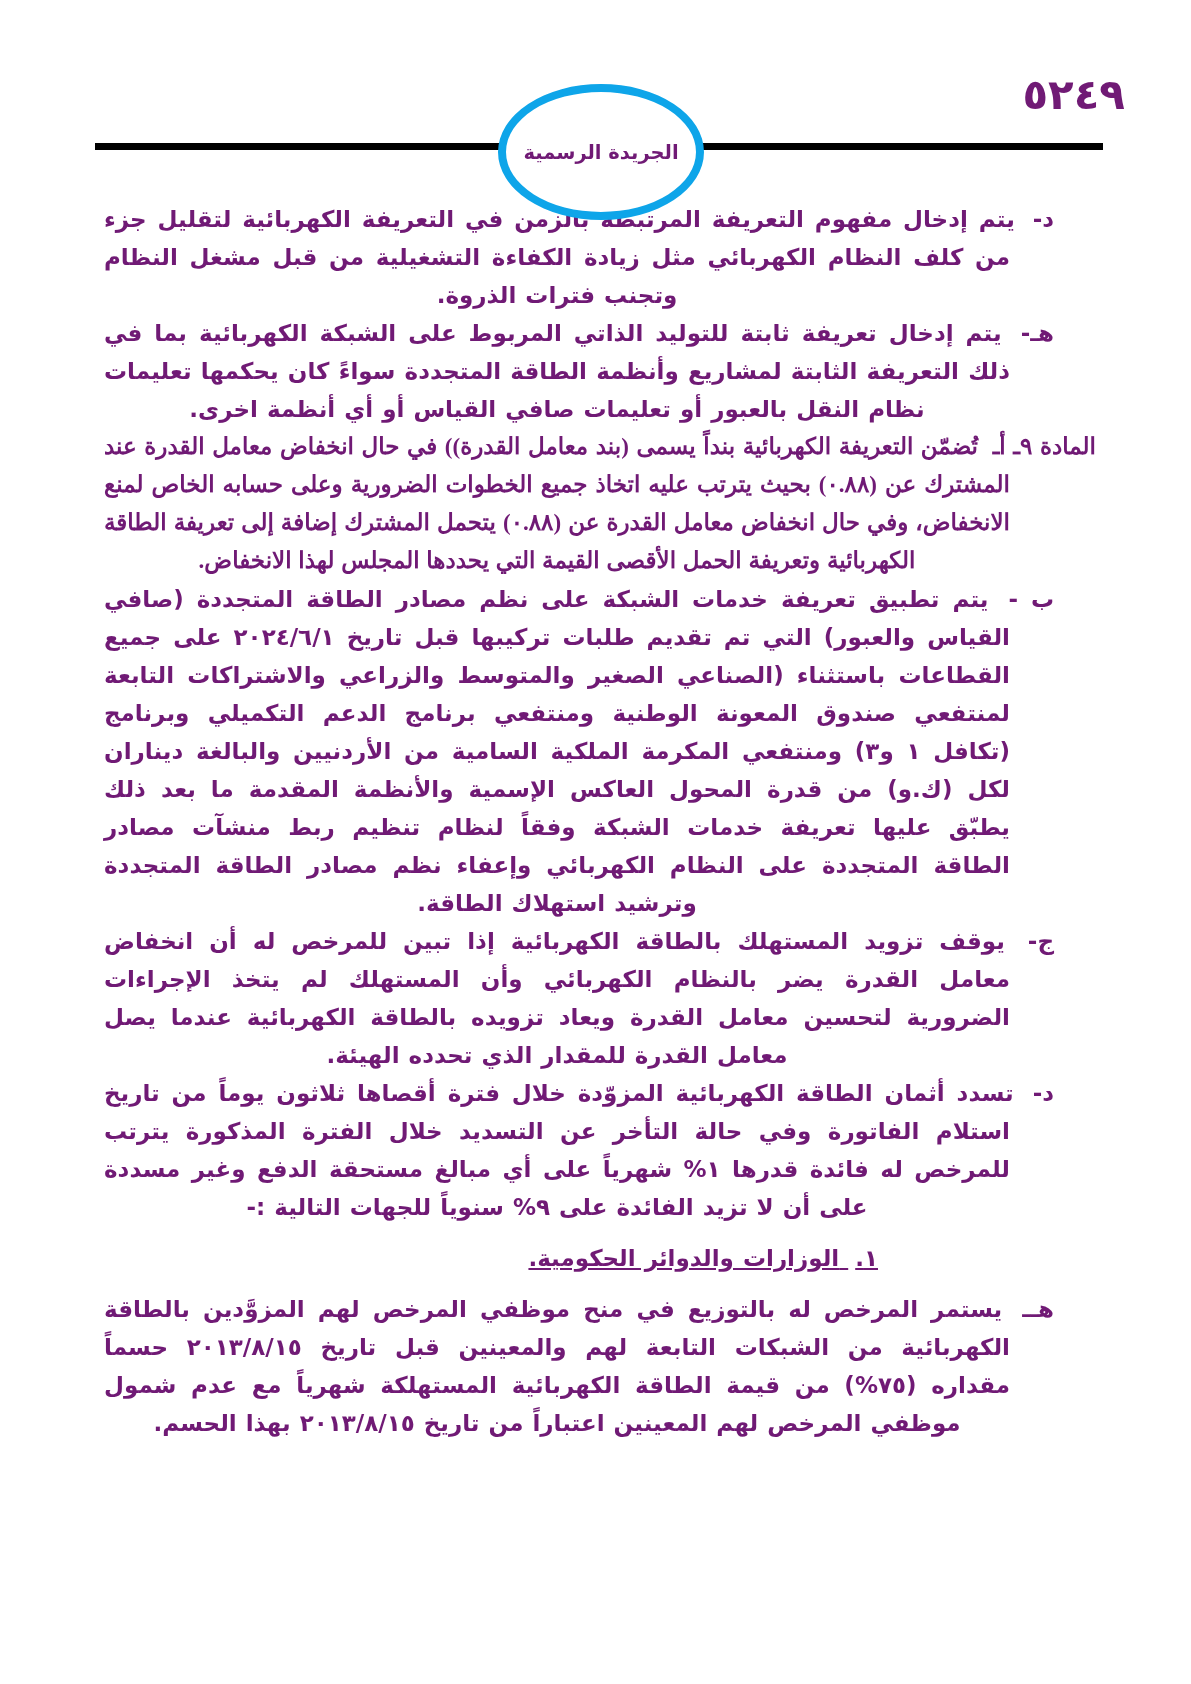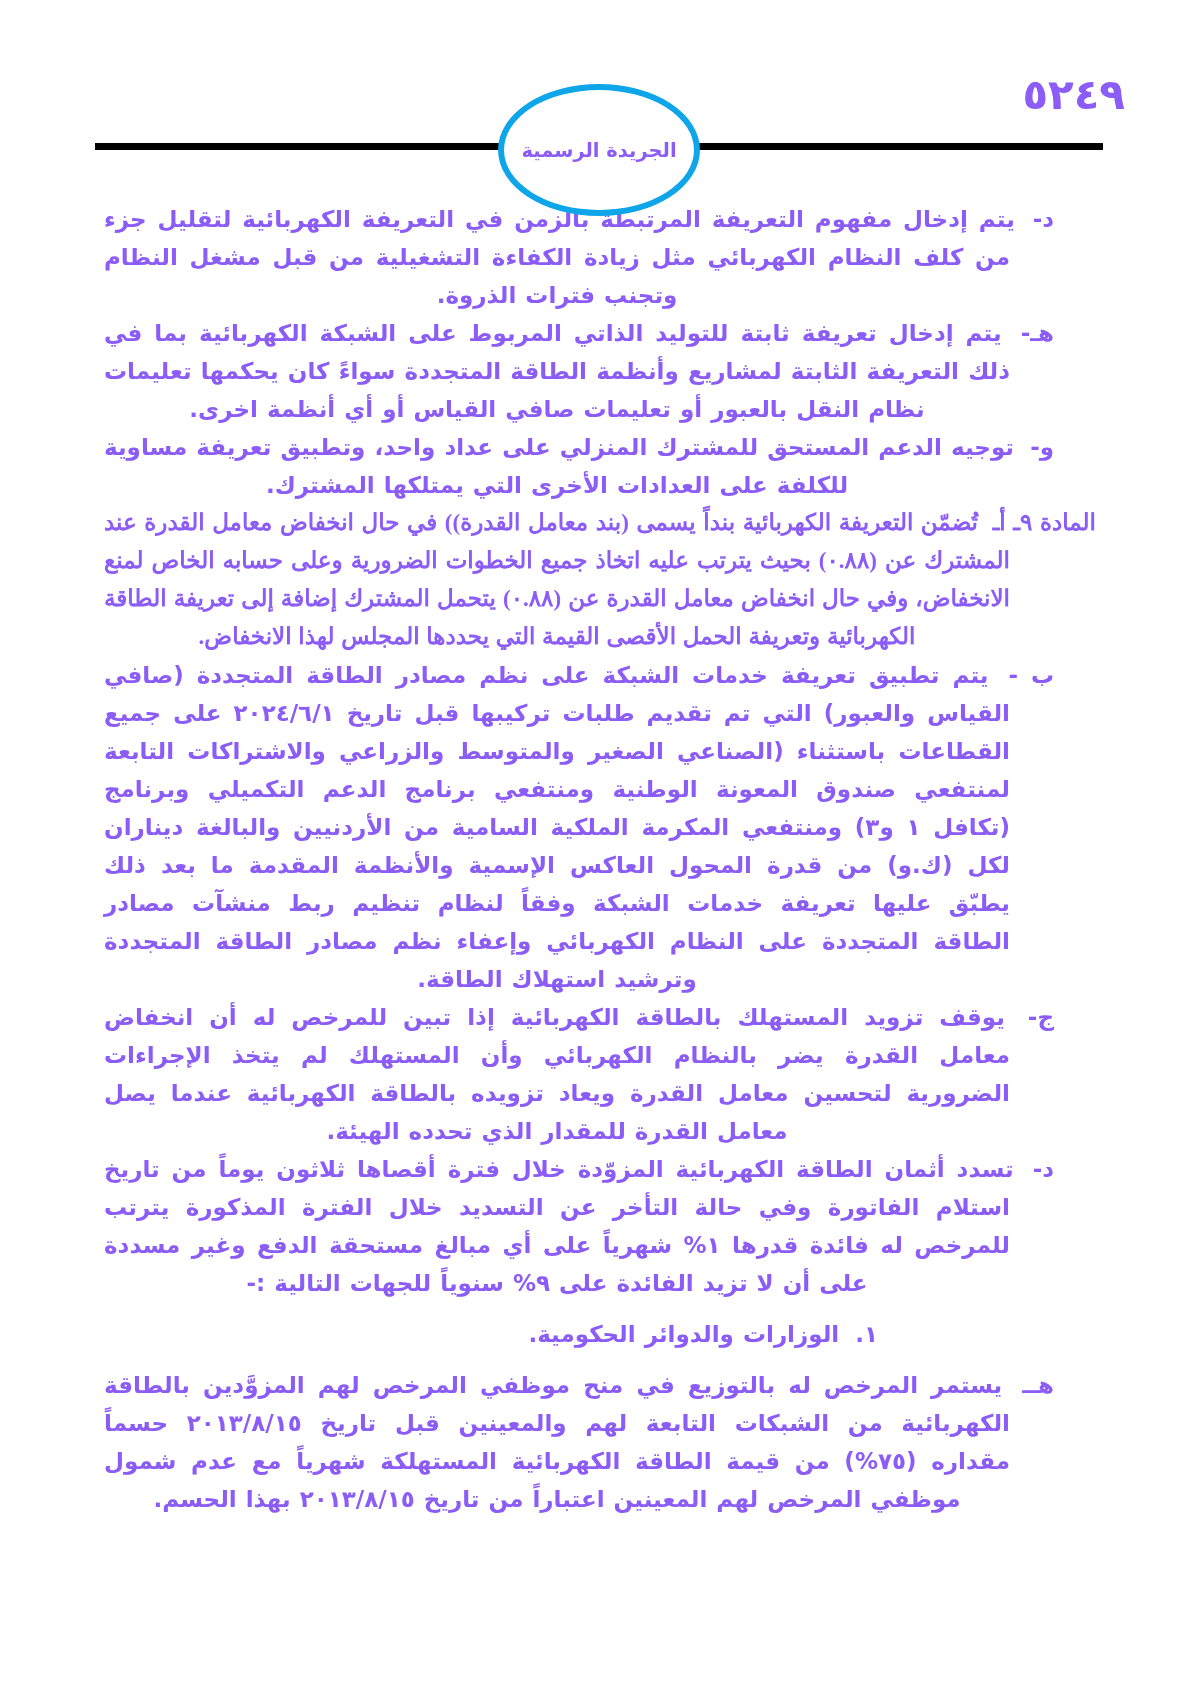--- a/index.html
+++ b/index.html
@@ -3,74 +3,73 @@
 <meta charset="utf-8">
 <style>
   html,body{margin:0;padding:0;background:#e8e8e8;}
   .page{
     position:relative;
     width:1191px;height:1684px;
     margin:0 auto;
     background:#ffffff;
     font-family:"DejaVu Sans",sans-serif;
     font-weight:bold;
-    color:#8b5cf6;
+    color:#701a75;
     overflow:hidden;
   }
   .page-number{
     position:absolute;top:74px;right:66px;
     font-size:42px;letter-spacing:3px;line-height:1;
   }
   .rule{
     position:absolute;top:143px;left:95px;
     width:1008px;height:7px;background:#000;
   }
   .badge{
     position:absolute;top:84px;left:498px;
     width:190px;height:120px;
-    background:#fff;border:6px solid #0ea5e9;border-radius:50%;
+    background:#fff;border:8px solid #0ea5e9;border-radius:50%;
     display:flex;align-items:center;justify-content:center;
     font-size:19.5px;z-index:2;text-align:center;
   }
   .body-text{
     position:absolute;top:200px;right:95px;
     width:992px;direction:rtl;
   }
   .para{
     text-align:justify;
     text-align-last:center;
     font-size:23px;
     line-height:38px;
     word-spacing:1px;
   }
   .clause{margin-right:86px;text-indent:-44px;}
   .article{margin-right:86px;text-indent:-86px;font-family:Liberation Serif, serif;}
   .list{
     margin-right:218px;text-indent:0;
     text-align:right;text-align-last:right;
-    margin-top:13px;margin-bottom:13px;
+    margin-top:13px;margin-bottom:13px;text-decoration:underline;
   }
   .marker{margin-left:7px;white-space:nowrap;}
 </style>
 </head>
 <body>
 
 <div class="page">
   <div class="page-number">٥٢٤٩</div>
 
   <div class="rule"></div>
 
   <div class="badge">
     <span>الجريدة الرسمية</span>
   </div>
 
   <div class="body-text">
       <div class="para clause"><span class="marker">د-</span> <span>يتم إدخال مفهوم التعريفة المرتبطة بالزمن في التعريفة الكهربائية لتقليل جزء من كلف النظام الكهربائي مثل زيادة الكفاءة التشغيلية من قبل مشغل النظام وتجنب فترات الذروة.</span></div>
       <div class="para clause"><span class="marker">هـ-</span> <span>يتم إدخال تعريفة ثابتة للتوليد الذاتي المربوط على الشبكة الكهربائية بما في ذلك التعريفة الثابتة لمشاريع وأنظمة الطاقة المتجددة سواءً كان يحكمها تعليمات نظام النقل بالعبور أو تعليمات صافي القياس أو أي أنظمة اخرى.</span></div>
-      <div class="para clause"><span class="marker">و-</span> <span>توجيه الدعم المستحق للمشترك المنزلي على عداد واحد، وتطبيق تعريفة مساوية للكلفة على العدادات الأخرى التي يمتلكها المشترك.</span></div>
       <div class="para article"><span class="marker">المادة ٩ـ أـ</span> <span>تُضمّن التعريفة الكهربائية بنداً يسمى (بند معامل القدرة)) في حال انخفاض معامل القدرة عند المشترك عن (٠.٨٨) بحيث يترتب عليه اتخاذ جميع الخطوات الضرورية وعلى حسابه الخاص لمنع الانخفاض، وفي حال انخفاض معامل القدرة عن (٠.٨٨) يتحمل المشترك إضافة إلى تعريفة الطاقة الكهربائية وتعريفة الحمل الأقصى القيمة التي يحددها المجلس لهذا الانخفاض.</span></div>
       <div class="para clause"><span class="marker">ب -</span> <span>يتم تطبيق تعريفة خدمات الشبكة على نظم مصادر الطاقة المتجددة (صافي القياس والعبور) التي تم تقديم طلبات تركيبها قبل تاريخ ٢٠٢٤/٦/١ على جميع القطاعات باستثناء (الصناعي الصغير والمتوسط والزراعي والاشتراكات التابعة لمنتفعي صندوق المعونة الوطنية ومنتفعي برنامج الدعم التكميلي وبرنامج (تكافل ١ و٣) ومنتفعي المكرمة الملكية السامية من الأردنيين والبالغة ديناران لكل (ك.و) من قدرة المحول العاكس الإسمية والأنظمة المقدمة ما بعد ذلك يطبّق عليها تعريفة خدمات الشبكة وفقاً لنظام تنظيم ربط منشآت مصادر الطاقة المتجددة على النظام الكهربائي وإعفاء نظم مصادر الطاقة المتجددة وترشيد استهلاك الطاقة.</span></div>
       <div class="para clause"><span class="marker">ج-</span> <span>يوقف تزويد المستهلك بالطاقة الكهربائية إذا تبين للمرخص له أن انخفاض معامل القدرة يضر بالنظام الكهربائي وأن المستهلك لم يتخذ الإجراءات الضرورية لتحسين معامل القدرة ويعاد تزويده بالطاقة الكهربائية عندما يصل معامل القدرة للمقدار الذي تحدده الهيئة.</span></div>
       <div class="para clause"><span class="marker">د-</span> <span>تسدد أثمان الطاقة الكهربائية المزوّدة خلال فترة أقصاها ثلاثون يوماً من تاريخ استلام الفاتورة وفي حالة التأخر عن التسديد خلال الفترة المذكورة يترتب للمرخص له فائدة قدرها ١% شهرياً على أي مبالغ مستحقة الدفع وغير مسددة على أن لا تزيد الفائدة على ٩% سنوياً للجهات التالية :-</span></div>
       <div class="para list"><span class="marker">١.</span> <span>الوزارات والدوائر الحكومية.</span></div>
       <div class="para clause"><span class="marker">هــ</span> <span>يستمر المرخص له بالتوزيع في منح موظفي المرخص لهم المزوَّدين بالطاقة الكهربائية من الشبكات التابعة لهم والمعينين قبل تاريخ ٢٠١٣/٨/١٥ حسماً مقداره (٧٥%) من قيمة الطاقة الكهربائية المستهلكة شهرياً مع عدم شمول موظفي المرخص لهم المعينين اعتباراً من تاريخ ٢٠١٣/٨/١٥ بهذا الحسم.</span></div>
     </div>
 </div>
 
 </body></html>

